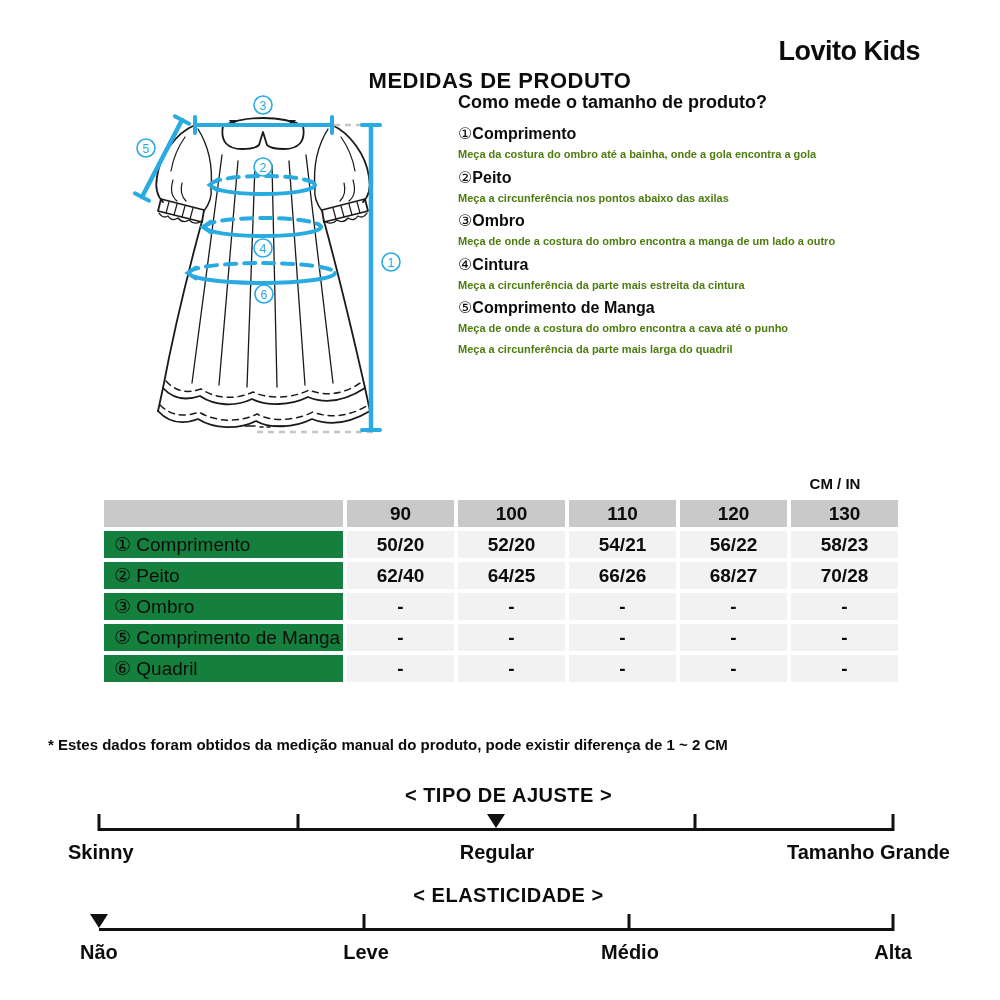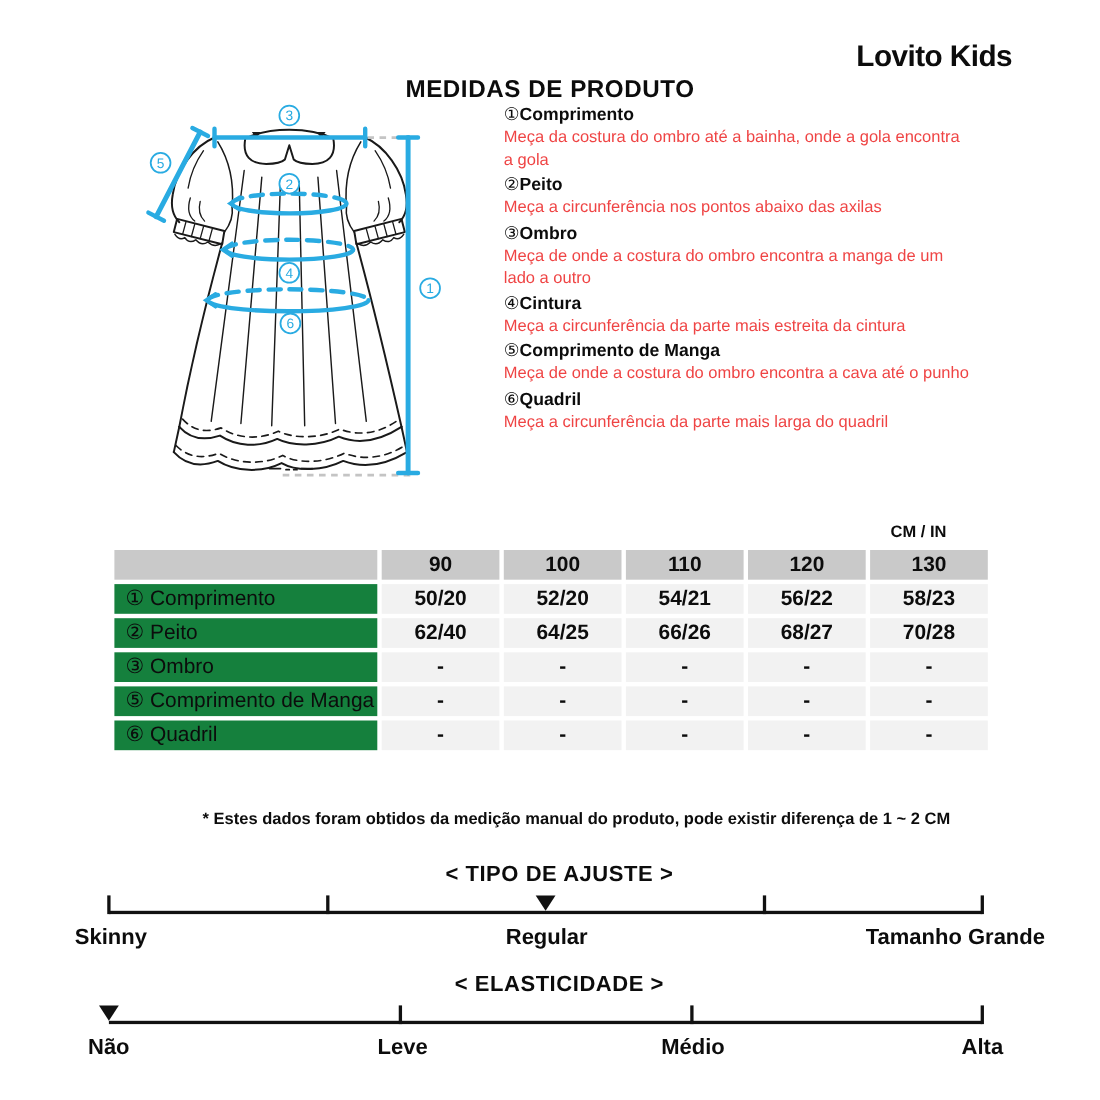--- a/index.html
+++ b/index.html
@@ -9,34 +9,34 @@
   .page-title{position:absolute;left:0;right:0;top:40px;text-align:center;
     font-size:22px;font-weight:bold;letter-spacing:.5px;margin-top:28px;}
   .brand{position:absolute;right:80px;top:36px;font-size:27px;font-weight:bold;letter-spacing:-.5px;}
 
   .diagram{position:absolute;left:70px;top:85px;width:370px;height:375px;}
 
   .guide{position:absolute;left:458px;top:92px;width:426px;}
   .g-head{font-size:18px;font-weight:bold;margin:0 0 10px 0;}
   .g-term{font-size:16px;font-weight:bold;line-height:21px;margin-top:2px;}
   .g-num{font-weight:400;font-size:16px;}
-  .g-desc{font-size:15px;line-height:20.5px;color:#ef4444;}
+  .g-desc{font-size:11px;line-height:20.5px;color:#4d7c0f;font-weight:bold;}
 
   .unit-label{position:absolute;left:790px;top:475px;width:90px;text-align:center;
     font-size:15px;font-weight:bold;}
 
   .size-table{position:absolute;left:100px;top:496px;border-collapse:separate;border-spacing:4px;}
   .size-table td{height:27px;font-size:19px;text-align:center;padding:0;}
   .size-table .lbl{background:#15803d;text-align:left;padding-left:10px;width:229px;}
   .size-table .hdr{background:#c9c9c9;font-weight:bold;width:107px;}
   .size-table .val{background:#f2f2f2;font-weight:600;width:107px;}
   .size-table .lblhdr{background:#c9c9c9;width:229px;}
   .c-num{font-weight:400;}
 
-  .footnote{position:absolute;left:0;right:0;top:736px;text-align:center;
+  .footnote{position:absolute;left:0;right:0;top:736px;
     font-size:15px;font-weight:bold;padding-left:48px;}
 
   .sec-title{position:absolute;left:17px;right:0;text-align:center;font-size:20px;
     font-weight:bold;letter-spacing:.5px;}
   .slider{position:absolute;left:99px;width:794px;height:17px;}
   .s-line{position:absolute;left:0;right:0;bottom:0;height:3px;background:#111;}
   .s-tick{position:absolute;bottom:0;width:3px;height:17px;background:#111;transform:translateX(-50%);}
   .s-marker{position:absolute;bottom:3px;width:0;height:0;border-left:9px solid transparent;
     border-right:9px solid transparent;border-top:14px solid #111;transform:translateX(-50%);}
   .s-label{position:absolute;font-size:20px;font-weight:bold;white-space:nowrap;}
@@ -130,37 +130,37 @@
       <circle cx="193" cy="163" r="9" fill="#fff" stroke="#29abe2" stroke-width="1.6"></circle>
       <text x="193" y="167.5">4</text>
       <circle cx="194" cy="209" r="9" fill="#fff" stroke="#29abe2" stroke-width="1.6"></circle>
       <text x="194" y="213.5">6</text>
       <circle cx="321" cy="177" r="9" fill="#fff" stroke="#29abe2" stroke-width="1.6"></circle>
       <text x="321" y="181.5">1</text>
     </g>
   </svg>
 
   <div class="guide">
+    <div class="g-head">Como mede o tamanho de produto?</div>
 
     <div class="g-term"><span class="g-num">①</span><span>Comprimento</span></div>
     <div class="g-desc">Meça da costura do ombro até a bainha, onde a gola encontra a gola</div>
 
     <div class="g-term"><span class="g-num">②</span><span>Peito</span></div>
     <div class="g-desc">Meça a circunferência nos pontos abaixo das axilas</div>
 
     <div class="g-term"><span class="g-num">③</span><span>Ombro</span></div>
     <div class="g-desc">Meça de onde a costura do ombro encontra a manga de um lado a outro</div>
 
     <div class="g-term"><span class="g-num">④</span><span>Cintura</span></div>
     <div class="g-desc">Meça a circunferência da parte mais estreita da cintura</div>
 
     <div class="g-term"><span class="g-num">⑤</span><span>Comprimento de Manga</span></div>
     <div class="g-desc">Meça de onde a costura do ombro encontra a cava até o punho</div>
 
-    <div class="g-term"><span class="g-num">⑥</span><span>Quadril</span></div>
     <div class="g-desc">Meça a circunferência da parte mais larga do quadril</div>
   </div>
 
   <div class="unit-label">CM / IN</div>
 
   <table class="size-table">
     <tbody>
         <tr>
       <td class="lblhdr"></td>
       <td class="hdr">90</td>

